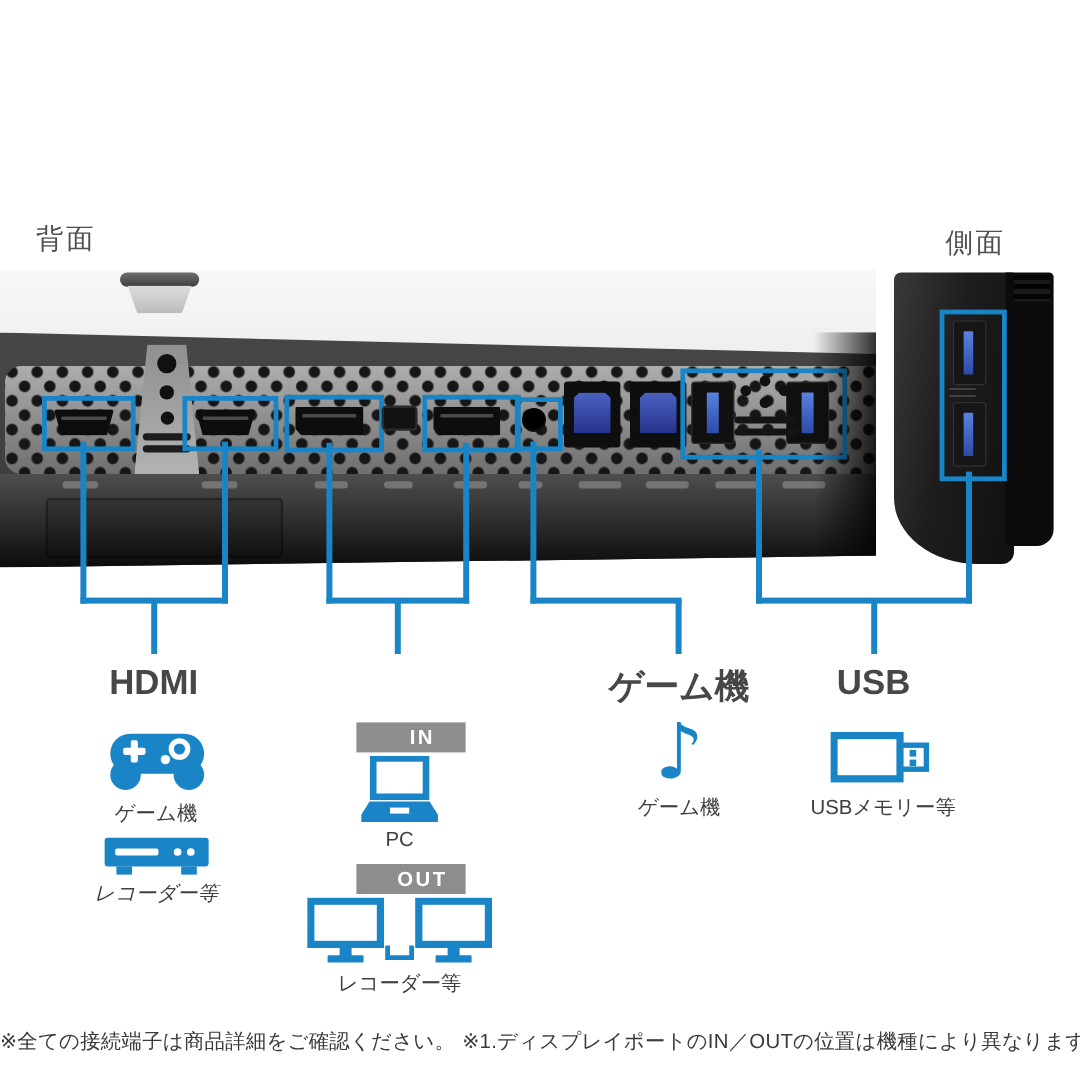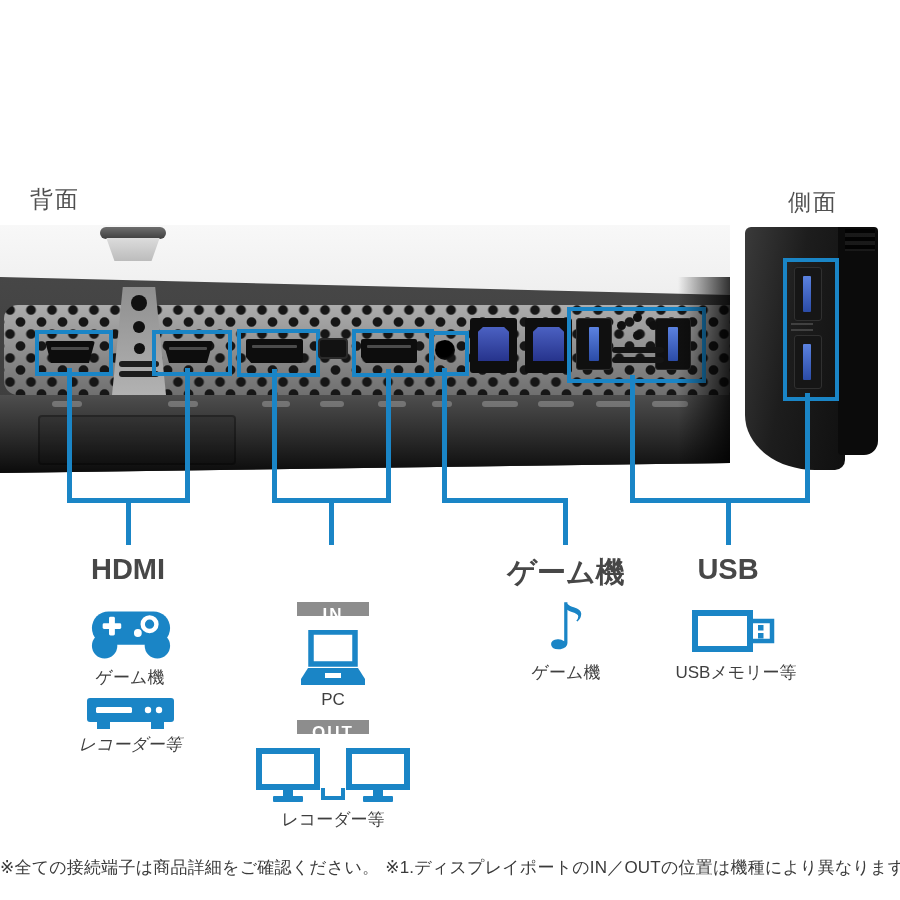--- a/index.html
+++ b/index.html
@@ -76,22 +76,22 @@
 
   
   .vline,.stem{position:absolute;width:5px;background:var(--accent);}
   .hline{position:absolute;height:5px;background:var(--accent);}
 
   
   .sec-label{position:absolute;top:553px;transform:translateX(-50%);font-size:29px;font-weight:bold;
              color:var(--label);white-space:nowrap;}
   .sec-label sup{font-size:15px;}
   .caption{position:absolute;transform:translateX(-50%);font-size:17px;color:var(--caption);white-space:nowrap;}
-  .badge{position:absolute;width:72px;height:14px;background:var(--badge-bg);color:#fff;
-         font-size:17px;font-weight:bold;text-align:center;line-height:25px;letter-spacing:2px;}
+  .badge{position:absolute;width:72px;height:25px;background:var(--badge-bg);color:#fff;
+         font-size:17px;font-weight:bold;text-align:center;line-height:25px;letter-spacing:2px;padding-left:19px;}
   .note-glyph{position:absolute;transform:translateX(-50%);font-size:64px;line-height:1;color:var(--accent);
               font-family:"DejaVu Sans",sans-serif;}
   .ic-fill{fill:var(--accent);}
   .ic-stroke{fill:none;stroke:var(--accent);}
   .ic-white{fill:#fff;}
   .footer{position:absolute;top:856px;left:0;width:100%;text-align:center;font-size:17px;
           color:var(--footer);letter-spacing:.2px;white-space:nowrap;}
 </style>
 </head>
 <body>

